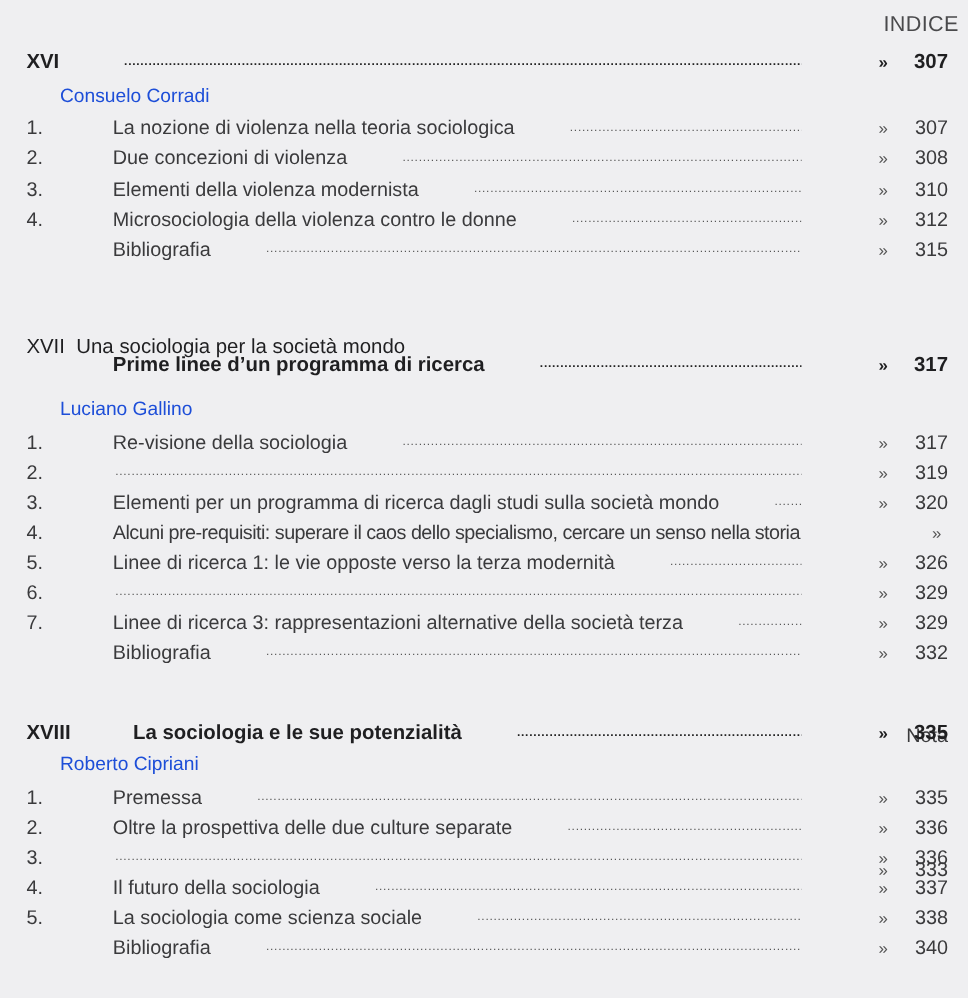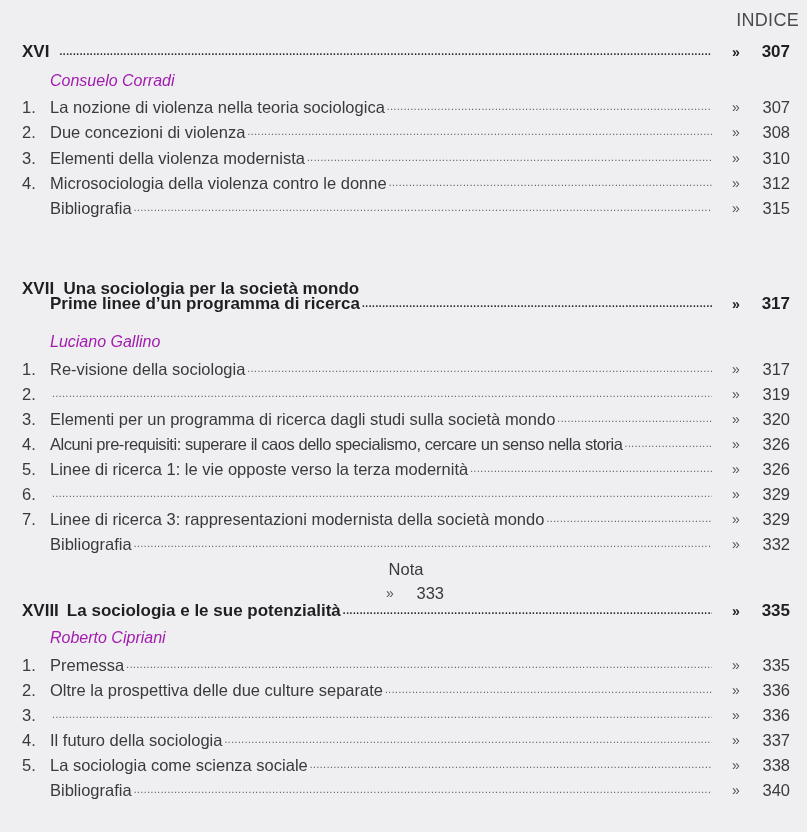--- a/index.html
+++ b/index.html
@@ -10,45 +10,45 @@
     color: #3a3a3c;
     position: relative;
   }
   .page { position: absolute; left: 0; top: 0; width: 807px; height: 832px; }
   .running-head {
     position: absolute; right: 8px; top: 10px;
     font-size: 18px; letter-spacing: 0.3px; color: #4a4a4c;
   }
   .row {
     position: absolute; left: 22px; width: 768px; height: 24px;
-    display: flex; align-items: center;
-    font-size: 16.5px; line-height: 24px;
+    display: flex; align-items: flex-end;
+    font-size: 16.5px; line-height: 24px; gap: 44px;
   }
   .row .num { width: 28px; flex: none; }
   .row .title { flex: none; white-space: nowrap; }
   .row .dots {
     flex: 1 1 auto; overflow: hidden; white-space: nowrap;
     margin: 0 2px; color: #555; font-size: 10px; letter-spacing: 0.6px;
   }
   .row .dots::before {
     content: "................................................................................................................................................................................................................................................................................................................................................";
   }
   .row .pg { flex: none; width: 58px; display: flex; justify-content: space-between; padding-left: 18px; }
   .row .raquo { color: #555; font-size: 14px; }
   .heading { font-weight: bold; color: #1f1f21; font-size: 17px; }
   .heading .num { width: auto; margin-right: 8px; }
   .heading .dots { color: #222; }
   .heading .pg { color: #1f1f21; }
   .heading .raquo { color: #1f1f21; font-weight: bold; }
   .heading-line1 {
-    position: absolute; left: 22px; font-weight: bold; font-size: 17px; color: #1f1f21;
+    position: absolute; left: 22px; font-weight: normal; font-size: 17px; color: #1f1f21;
     line-height: 24px; white-space: nowrap;
   }
   .author {
-    position: absolute; left: 50px; font-style: italic; font-size: 16px; color: #a21caf;
+    position: absolute; left: 50px; font-size: 16px; color: #1d4ed8;
     line-height: 24px; white-space: nowrap;
   }
 </style>
 </head>
 <body>
 
 <div class="page">
 
   <div class="running-head">INDICE</div>
 
@@ -170,21 +170,21 @@
   <div class="row" style="top:482px;">
     <span class="num">6.</span>
     <span class="dots"></span>
     <span class="pg">
         <span class="raquo">»</span>
         <span>329</span>
       </span>
   </div>
   <div class="row" style="top:507px;">
     <span class="num">7.</span>
-    <span class="title">Linee di ricerca 3: rappresentazioni modernista della società mondo</span>
+    <span class="title">Linee di ricerca 3: rappresentazioni alternative della società terza</span>
     <span class="dots"></span>
     <span class="pg">
         <span class="raquo">»</span>
         <span>329</span>
       </span>
   </div>
   <div class="row" style="top:532px;">
     <span class="num"></span>
     <span class="title">Bibliografia</span>
     <span class="dots"></span>

